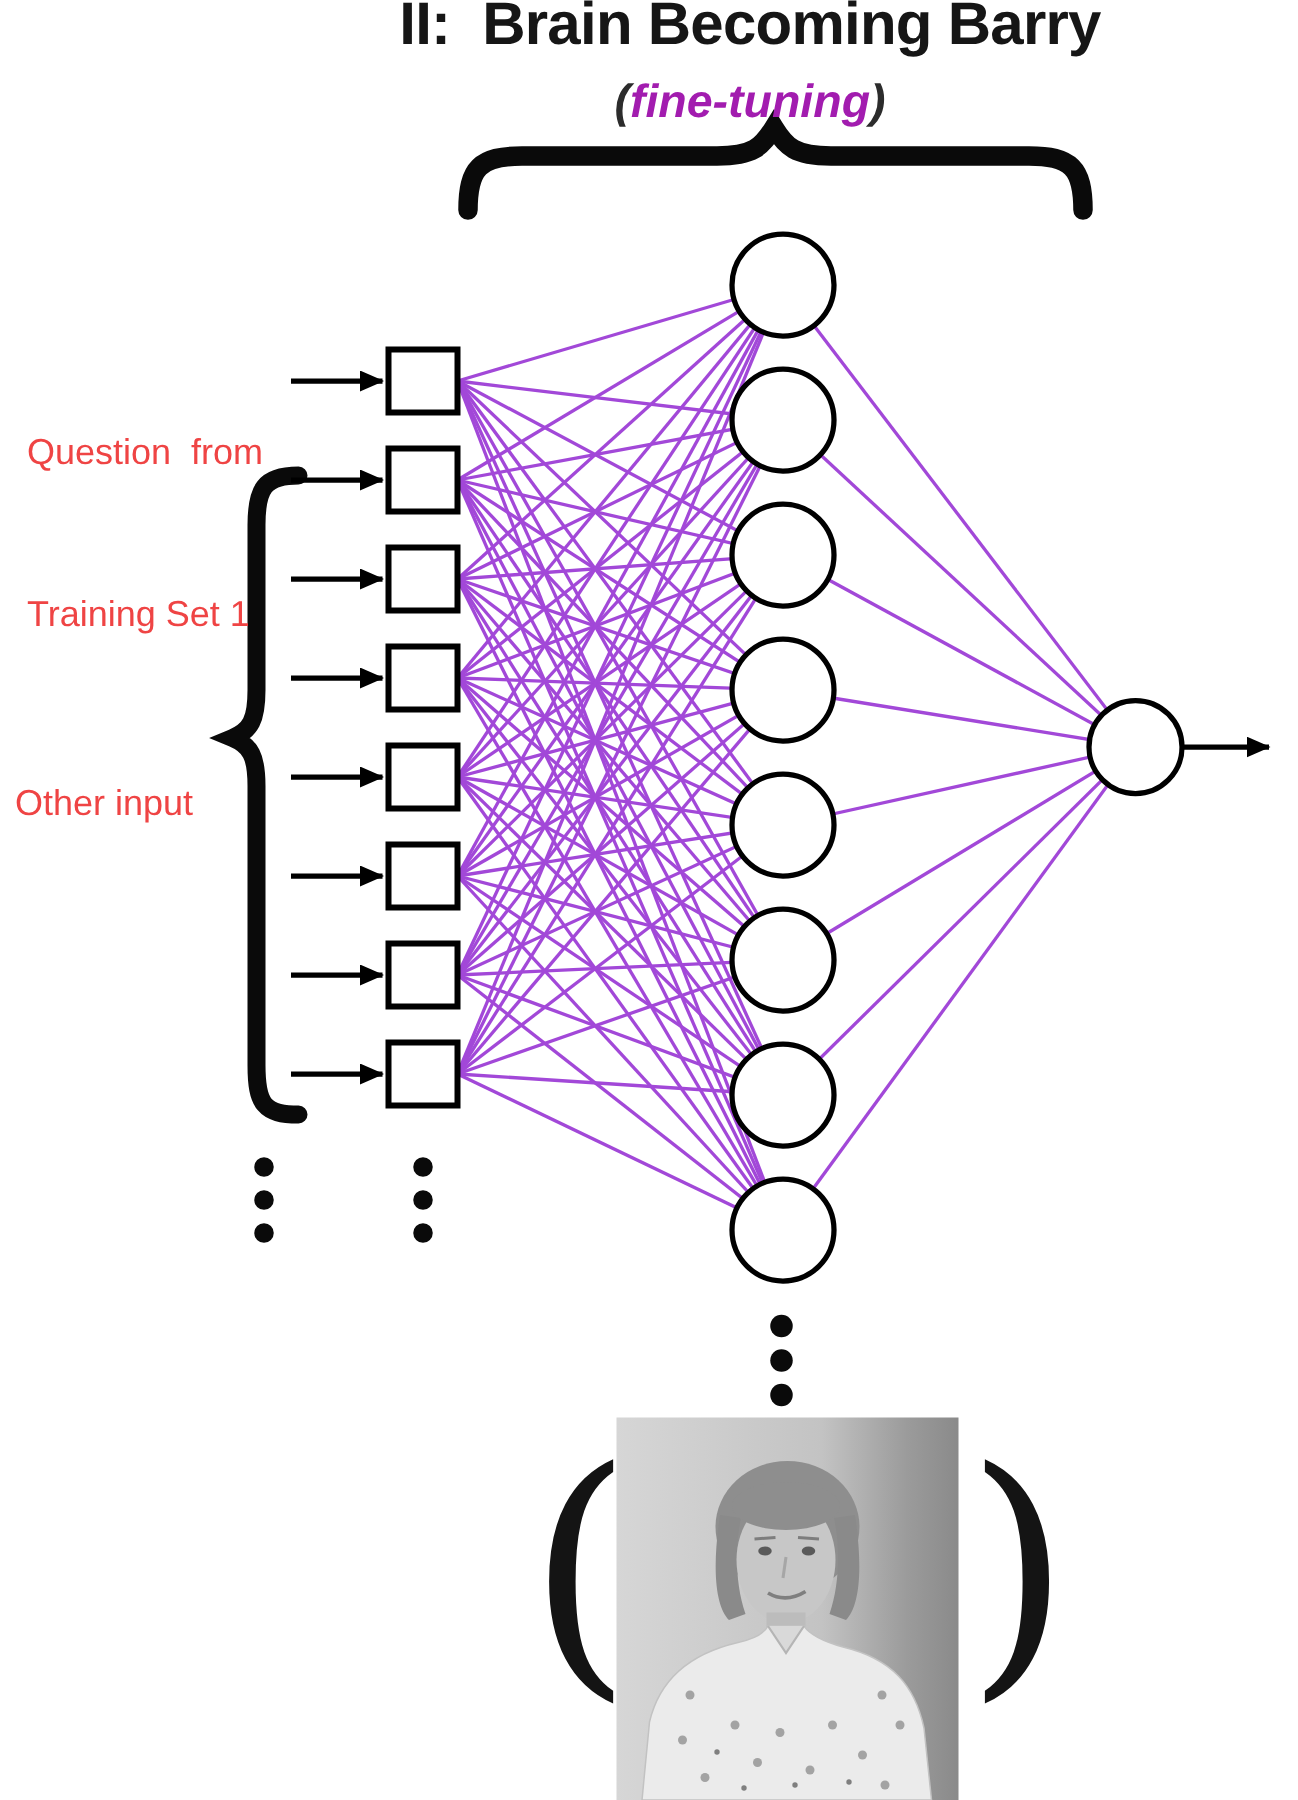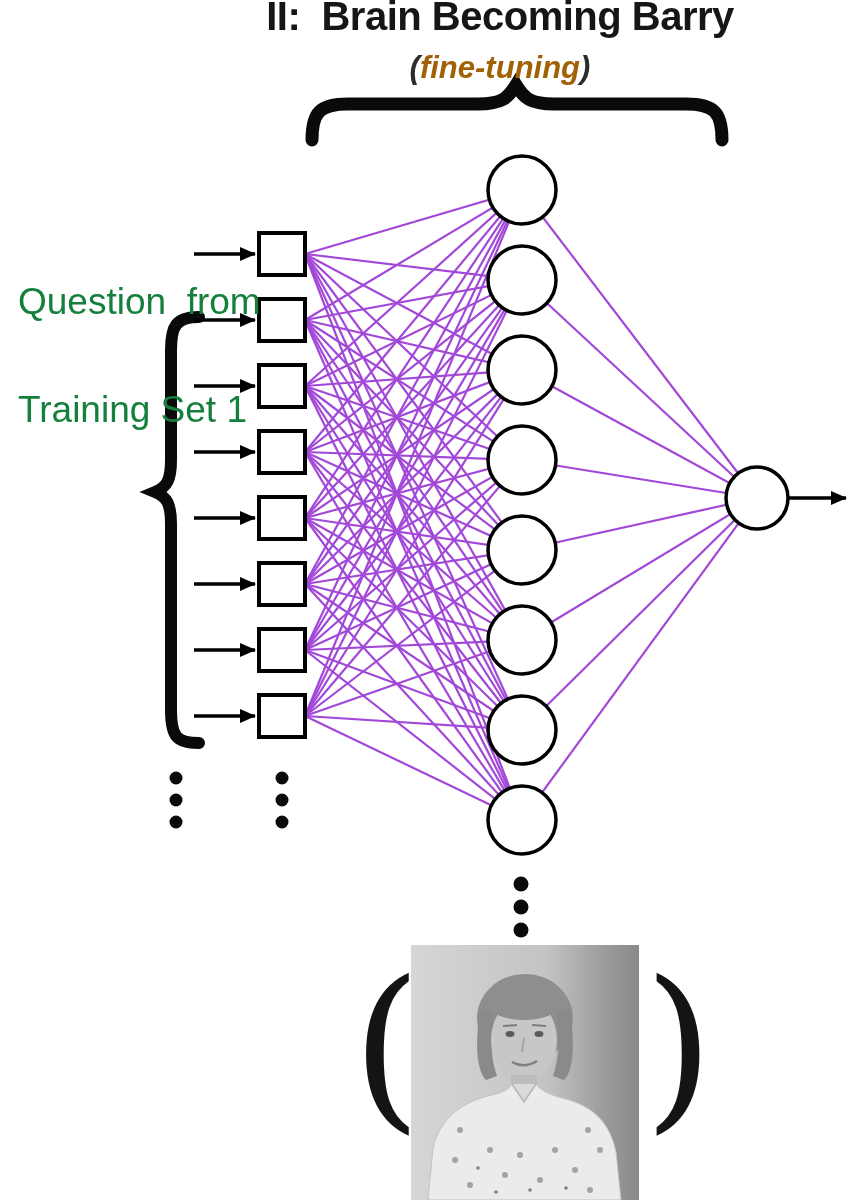--- a/index.html
+++ b/index.html
@@ -12,21 +12,21 @@
   .title{
     position:absolute;left:250px;top:-6px;width:500px;text-align:center;
     font-size:40px;font-weight:bold;color:#161616;white-space:pre;letter-spacing:-0.5px;
   }
   .subtitle{
     position:absolute;left:250px;top:50px;width:500px;text-align:center;
     font-size:31px;font-style:italic;font-weight:bold;white-space:pre;
   }
   .subtitle .paren{color:#2c2c2c;}
   .side-label{
-    position:absolute;color:#15803d;font-size:37px;line-height:36px;white-space:pre;
+    position:absolute;color:#ef4444;font-size:24px;line-height:36px;white-space:pre;
   }
   .q-label{left:18px;top:212px;}
   .o-label{left:10px;top:446px;}
   .paren-big{
     position:absolute;top:952px;font-family:"DejaVu Serif", serif;
     font-size:178px;line-height:190px;color:#141414;font-weight:400;
   }
   .paren-left{left:352px;}
   .paren-right{left:644px;}
 </style>
@@ -202,26 +202,27 @@
         <circle cx="522" cy="550" r="34" fill="#ffffff" stroke="#000000" stroke-width="3.5"></circle>
         <circle cx="522" cy="640" r="34" fill="#ffffff" stroke="#000000" stroke-width="3.5"></circle>
         <circle cx="522" cy="730" r="34" fill="#ffffff" stroke="#000000" stroke-width="3.5"></circle>
         <circle cx="522" cy="820" r="34" fill="#ffffff" stroke="#000000" stroke-width="3.5"></circle>
         <circle cx="757" cy="498" r="31" fill="#ffffff" stroke="#000000" stroke-width="3.5"></circle>
       </g>
     </svg>
 
   <div class="title">II:  Brain Becoming Barry</div>
 
-  <div class="subtitle"><span class="paren">(</span><span style="color: #a16207;">fine-tuning</span><span class="paren">)</span></div>
+  <div class="subtitle"><span class="paren">(</span><span style="color: #a21caf;">fine-tuning</span><span class="paren">)</span></div>
 
   <div class="side-label q-label">
     <div>Question  from</div>
     <div>Training Set 1</div>
   </div>
 
   <div class="side-label o-label">
+    <div>Other input</div>
   </div>
 
   <div class="paren-big paren-left">(</div>
   <div class="paren-big paren-right">)</div>
 
 </div>
 
 </body></html>

